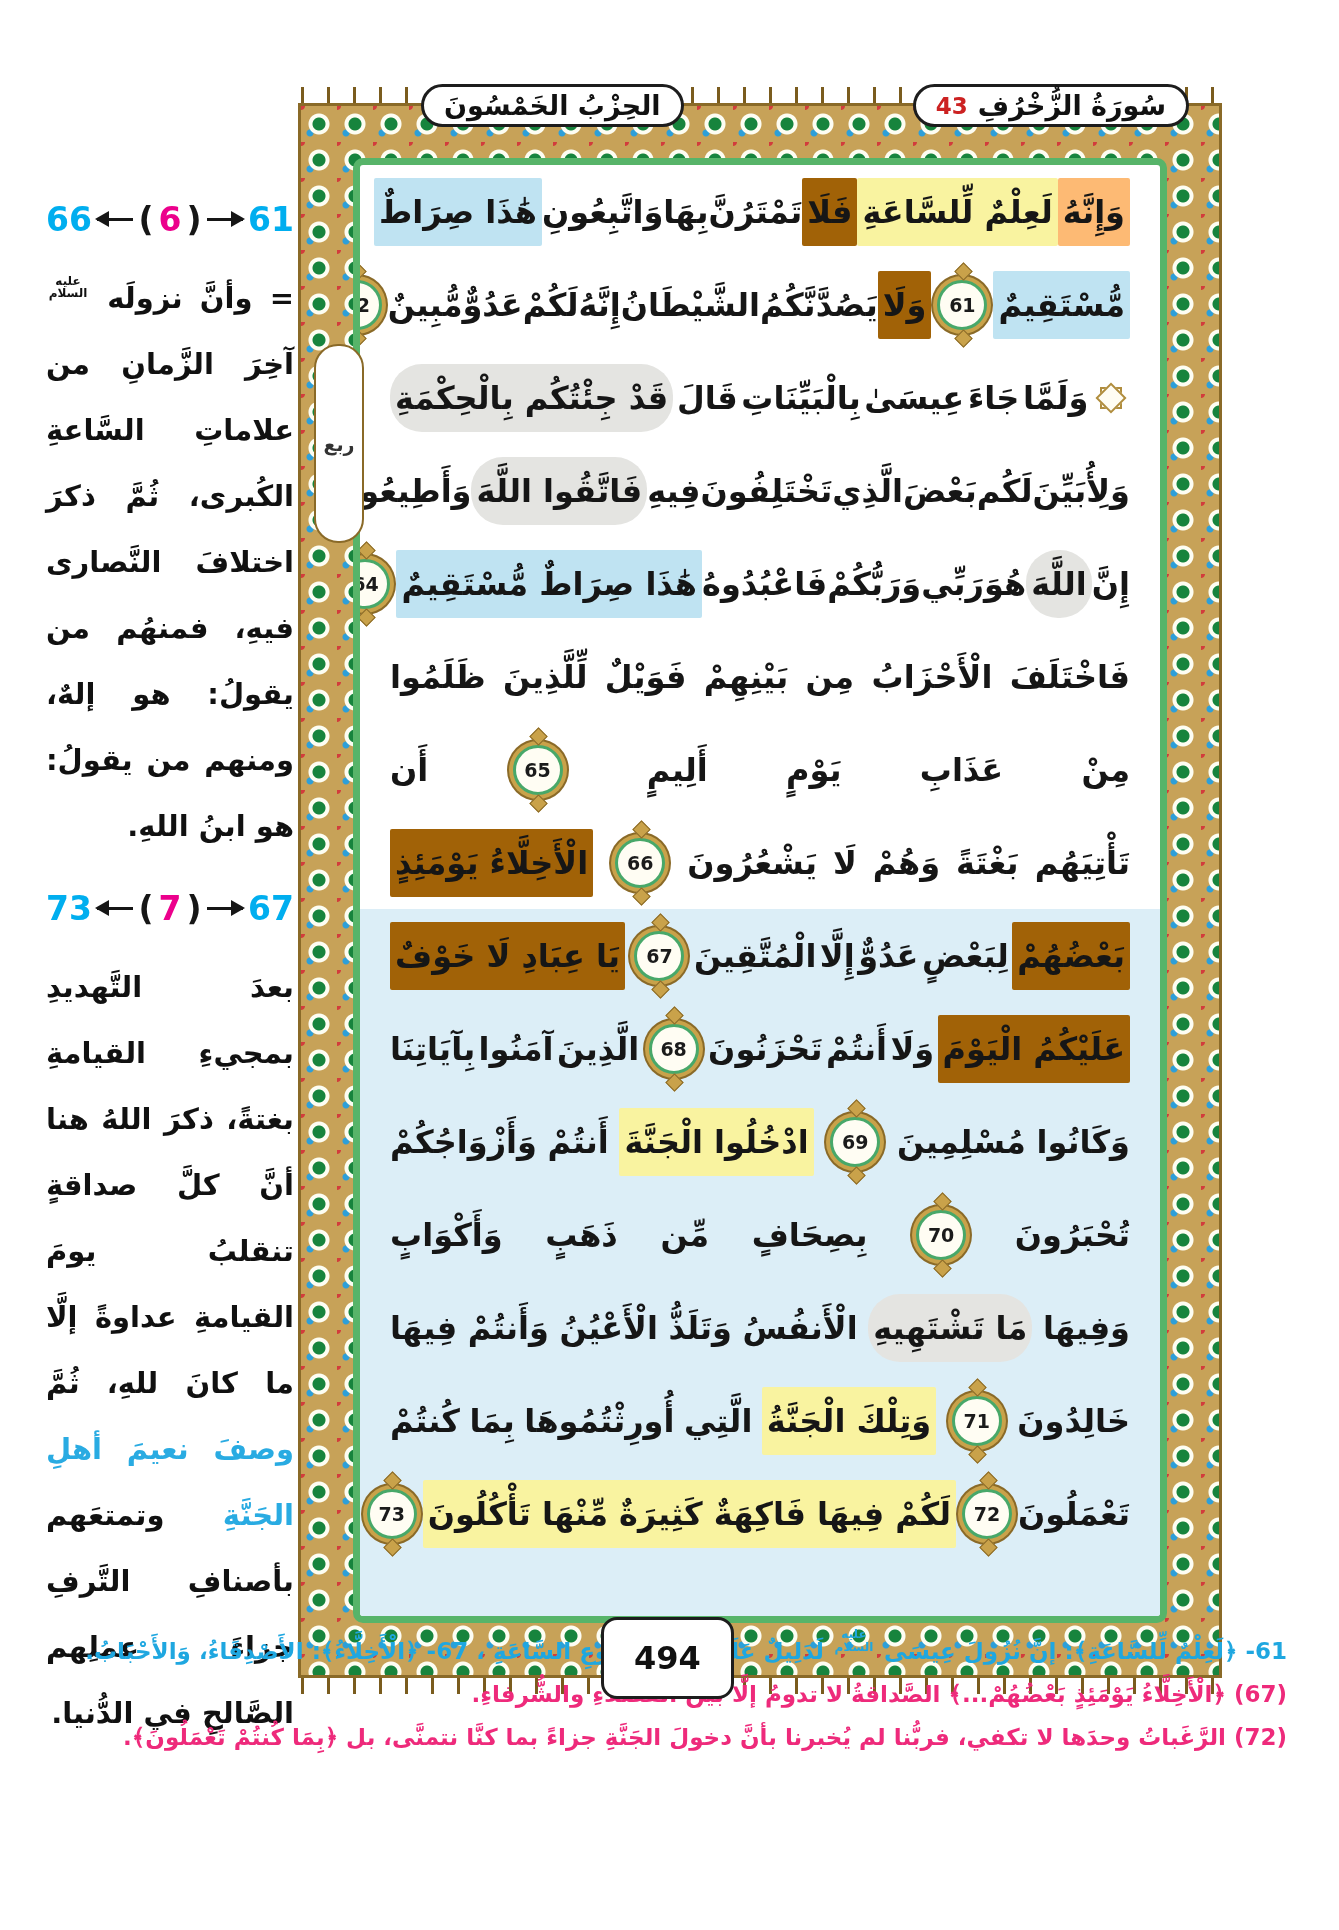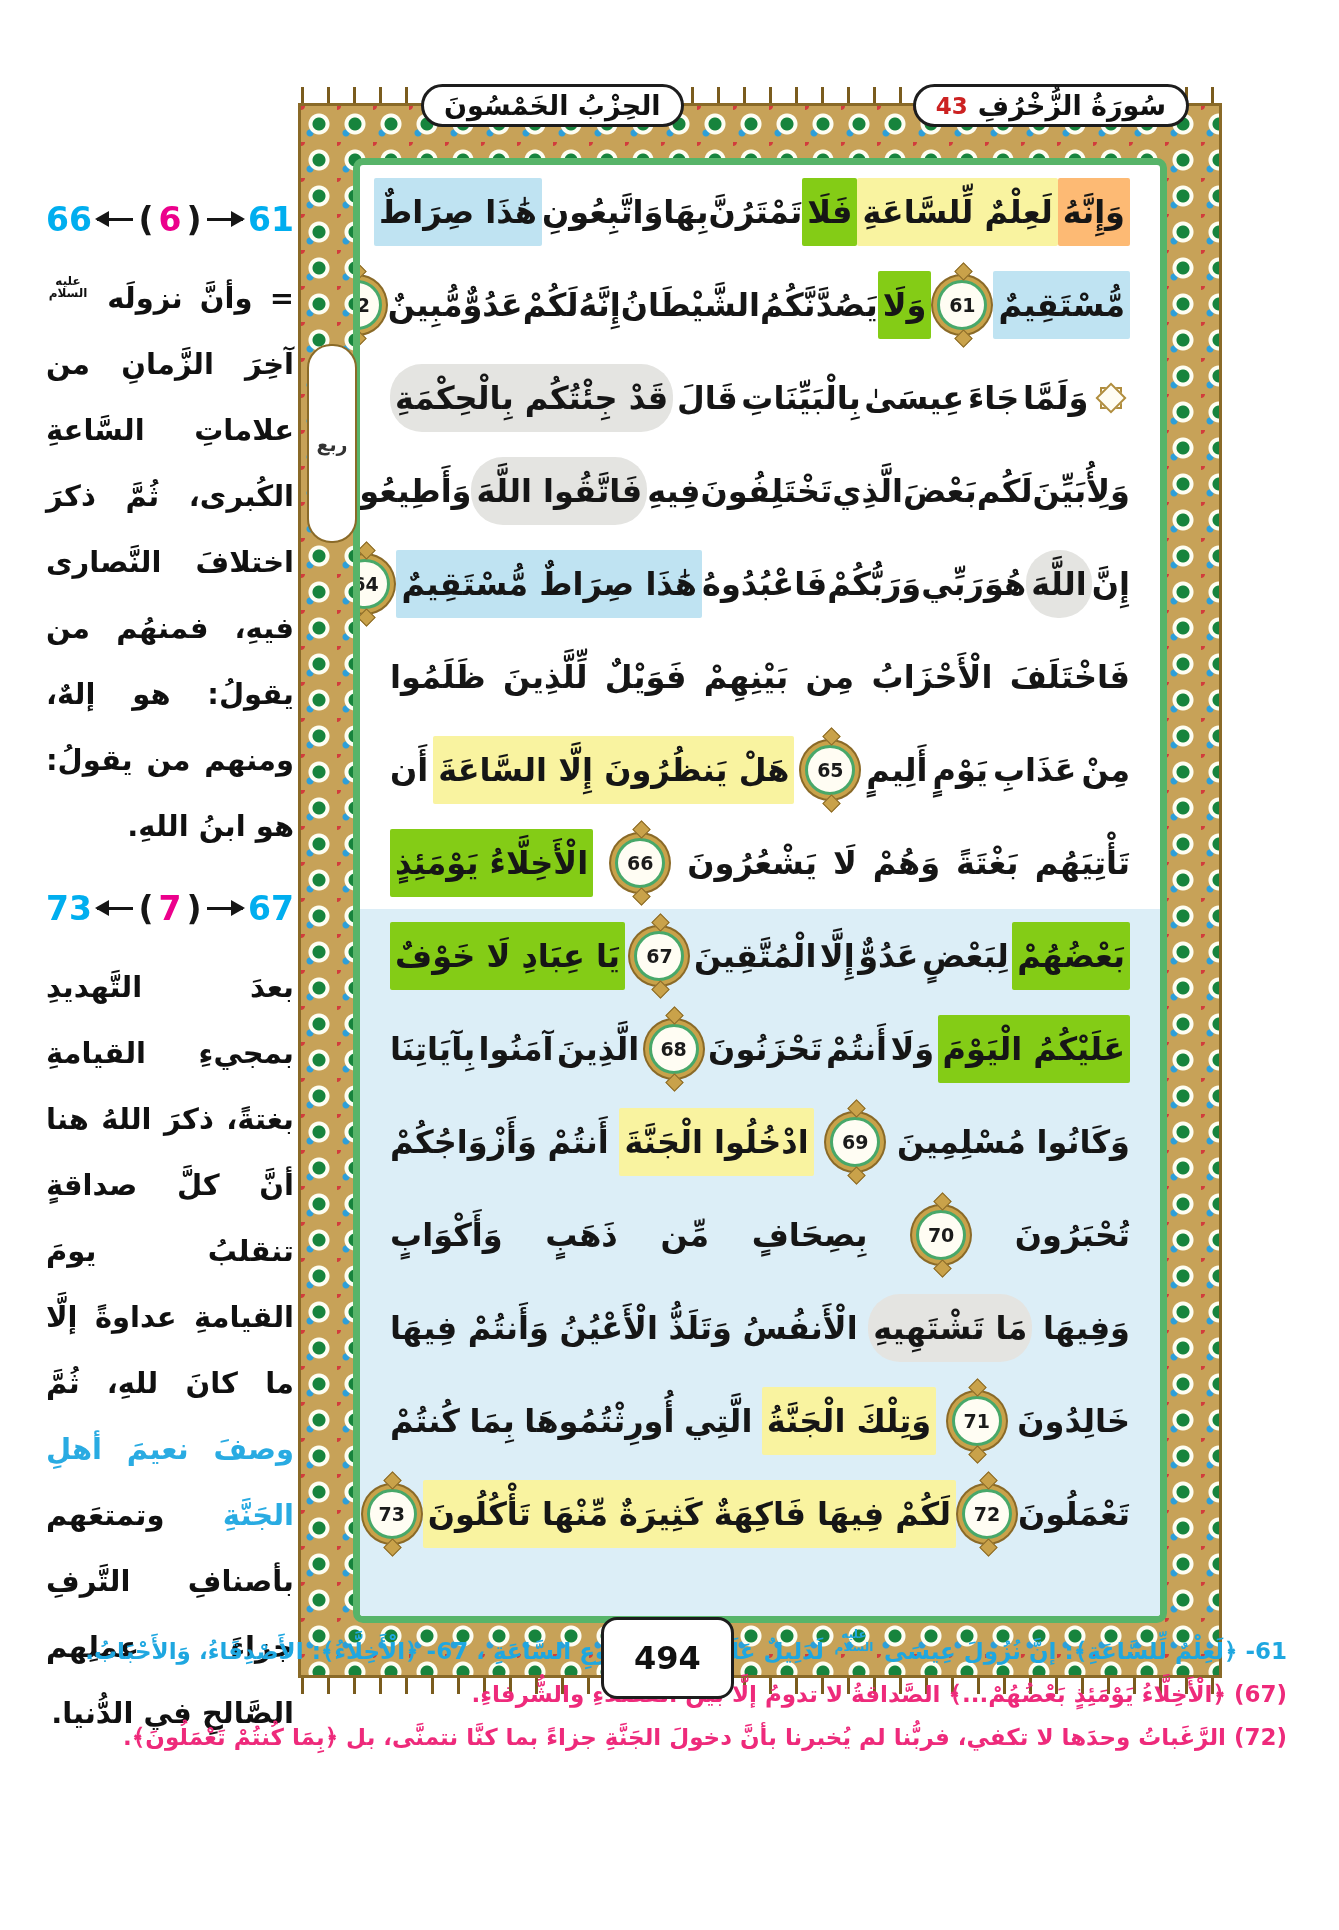--- a/index.html
+++ b/index.html
@@ -32,21 +32,21 @@
   .qline{
     flex:none;height:93px;display:flex;align-items:center;justify-content:space-between;
     direction:rtl;padding:0 30px;font-size:32px;font-weight:bold;color:#161616;
     overflow:hidden;white-space:nowrap;
   }
   .qfill{flex:1;}
   .shaded{background:#dceef7;}
   .hl{padding:15px 5px;border-radius:2px;}
   .hl-green{background:#fdba74;}
   .hl-yellow{background:#f9f3a0;text-align:center;}
-  .hl-pink{background:#84cc16;}
+  .hl-pink{background:#a16207;}
   .hl-blue{background:#bfe3f2;}
   .hl-grey{background:#e4e4e1;border-radius:32px;}
 
   
   .aya{
     display:inline-flex;align-items:center;justify-content:center;flex:none;
     width:44px;height:44px;margin:0 6px;border-radius:50%;
     background:#fffdf3;border:3px solid #48a869;
     box-shadow:0 0 0 4px #c9a24a,0 0 0 6px #8a6a28;
     font-size:19px;font-weight:bold;color:#1b1b1b;direction:ltr;position:relative;
@@ -69,21 +69,21 @@
   .cart{
     position:absolute;background:#fff;border:3px solid #1d1d1d;border-radius:28px;
     padding:3px 20px;font-size:27px;font-weight:bold;color:#111;
     display:flex;align-items:center;gap:10px;direction:rtl;white-space:nowrap;z-index:5;
   }
   .cart-hizb{top:-22px;left:120px;}
   .cart-surah{top:-22px;right:30px;}
   .surah-no{color:#cc2222;font-size:23px;}
   .cart-page{bottom:-24px;left:300px;border-radius:16px;font-size:32px;padding:19px 30px;direction:ltr;}
   .rub-cart{
-    position:absolute;left:6px;top:238px;width:46px;height:195px;background:#fff;
+    position:absolute;left:13px;top:238px;width:46px;height:195px;background:#fff;
     border:2px solid #8a6a28;border-radius:24px;display:flex;align-items:center;justify-content:center;
     font-size:19px;font-weight:bold;color:#333;z-index:4;
   }
 
   
   .margin-col{position:absolute;left:46px;top:200px;width:248px;}
   .ref-row{display:flex;align-items:center;justify-content:center;gap:5px;direction:ltr;margin-bottom:26px;}
   .ref-num{color:#00aeef;font-size:33px;font-weight:bold;}
   .ref-paren{color:#161616;font-size:33px;font-weight:bold;}
   .ref-group{color:#ec008c;font-size:33px;font-weight:bold;}
@@ -214,21 +214,20 @@
             <span>فَوَيْلٌ</span>
             <span>لِّلَّذِينَ</span>
             <span>ظَلَمُوا</span>
           </div>
           <div class="qline">
             <span>مِنْ</span>
             <span>عَذَابِ</span>
             <span>يَوْمٍ</span>
             <span>أَلِيمٍ</span>
             <span class="aya">65</span>
-            <span class="hl hl-yellow">هَلْ يَنظُرُونَ إِلَّا السَّاعَةَ</span>
             <span>أَن</span>
           </div>
           <div class="qline">
             <span>تَأْتِيَهُم</span>
             <span>بَغْتَةً</span>
             <span>وَهُمْ</span>
             <span>لَا</span>
             <span>يَشْعُرُونَ</span>
             <span class="aya">66</span>
             <span class="hl hl-pink">الْأَخِلَّاءُ يَوْمَئِذٍ</span>

